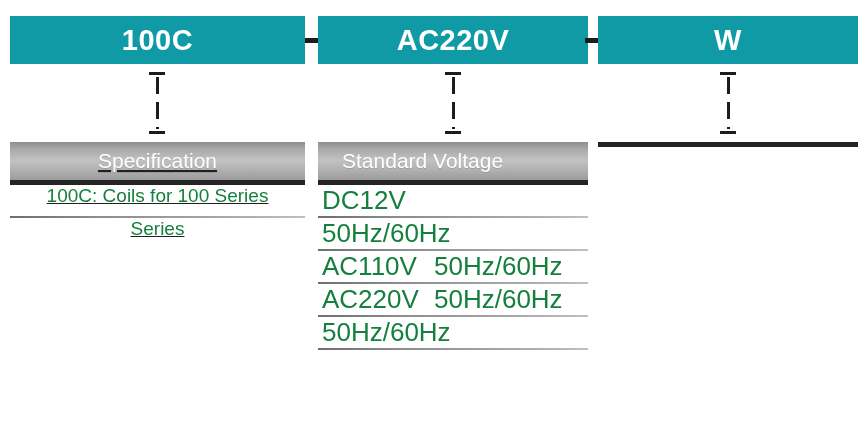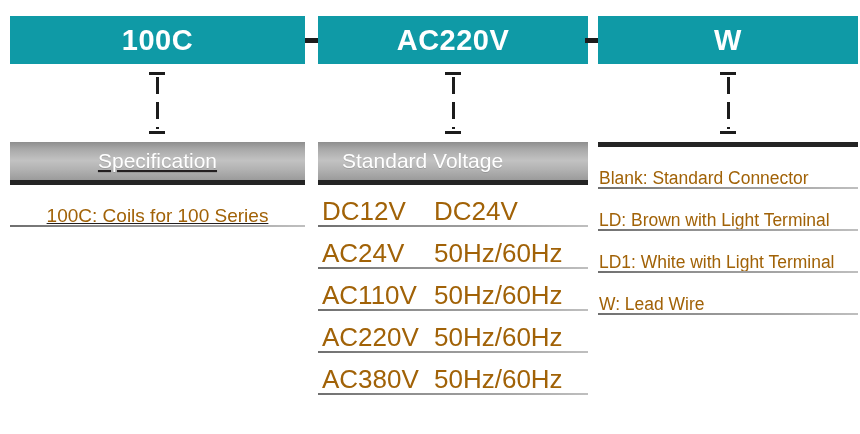--- a/index.html
+++ b/index.html
@@ -107,26 +107,26 @@
   .col-header.left   { justify-content: flex-start; padding-left: 24px; text-align: right; }
 
   .header-rule {
     height: 5px;
     background: #242424;
   }
 
   .rows { }
 
   .trow {
-    height: 42px;
+    height: 33px;
     display: flex;
-    align-items: flex-end;
+    align-items: flex-start;
     box-sizing: border-box;
     font-size: 19px;
-    color: #a16207;
+    color: #15803d;
     position: relative;
   }
   .trow.bordered::after {
     content: "";
     position: absolute;
     left: 0;
     right: 0;
     bottom: 0;
     height: 2px;
     background: linear-gradient(to right, #6f6f6f, #8d8d8d 30%, #a6a6a6 70%, #bfbfbf);
@@ -191,65 +191,51 @@
 
   <div class="column c1" style="left:10px; width:295px;text-decoration:underline;">
 
     <div class="col-header center">Specification</div>
     <div class="header-rule"></div>
 
     <div class="rows">
       <div class="trow bordered">
         <span>100C: Coils for 100 Series</span>
       </div>
+      <div class="trow">
+        <span>Series</span>
+      </div>
     </div>
   </div>
 
   <div class="column c2" style="left:318px; width:270px;">
 
     <div class="col-header left">Standard Voltage</div>
     <div class="header-rule"></div>
 
     <div class="rows">
       <div class="trow bordered">
         <span class="cell-a">DC12V</span>
-        <span class="cell-b">DC24V</span>
-      </div>
-      <div class="trow bordered">
-        <span class="cell-a">AC24V</span>
+      </div>
+      <div class="trow bordered">
         <span class="cell-b">50Hz/60Hz</span>
       </div>
       <div class="trow bordered">
         <span class="cell-a">AC110V</span>
         <span class="cell-b">50Hz/60Hz</span>
       </div>
       <div class="trow bordered">
         <span class="cell-a">AC220V</span>
         <span class="cell-b">50Hz/60Hz</span>
       </div>
       <div class="trow bordered">
-        <span class="cell-a">AC380V</span>
         <span class="cell-b">50Hz/60Hz</span>
       </div>
     </div>
   </div>
 
   <div class="column c3" style="left:598px; width:260px;">
 
     <div class="header-rule"></div>
 
-    <div class="rows">
-      <div class="trow bordered">
-        <span class="label">Blank: Standard Connector</span>
-      </div>
-      <div class="trow bordered">
-        <span class="label">LD: Brown with Light Terminal</span>
-      </div>
-      <div class="trow bordered">
-        <span class="label">LD1: White with Light Terminal</span>
-      </div>
-      <div class="trow bordered">
-        <span class="label">W: Lead Wire</span>
-      </div>
-    </div>
   </div>
 
 </div>
 
 </body></html>

